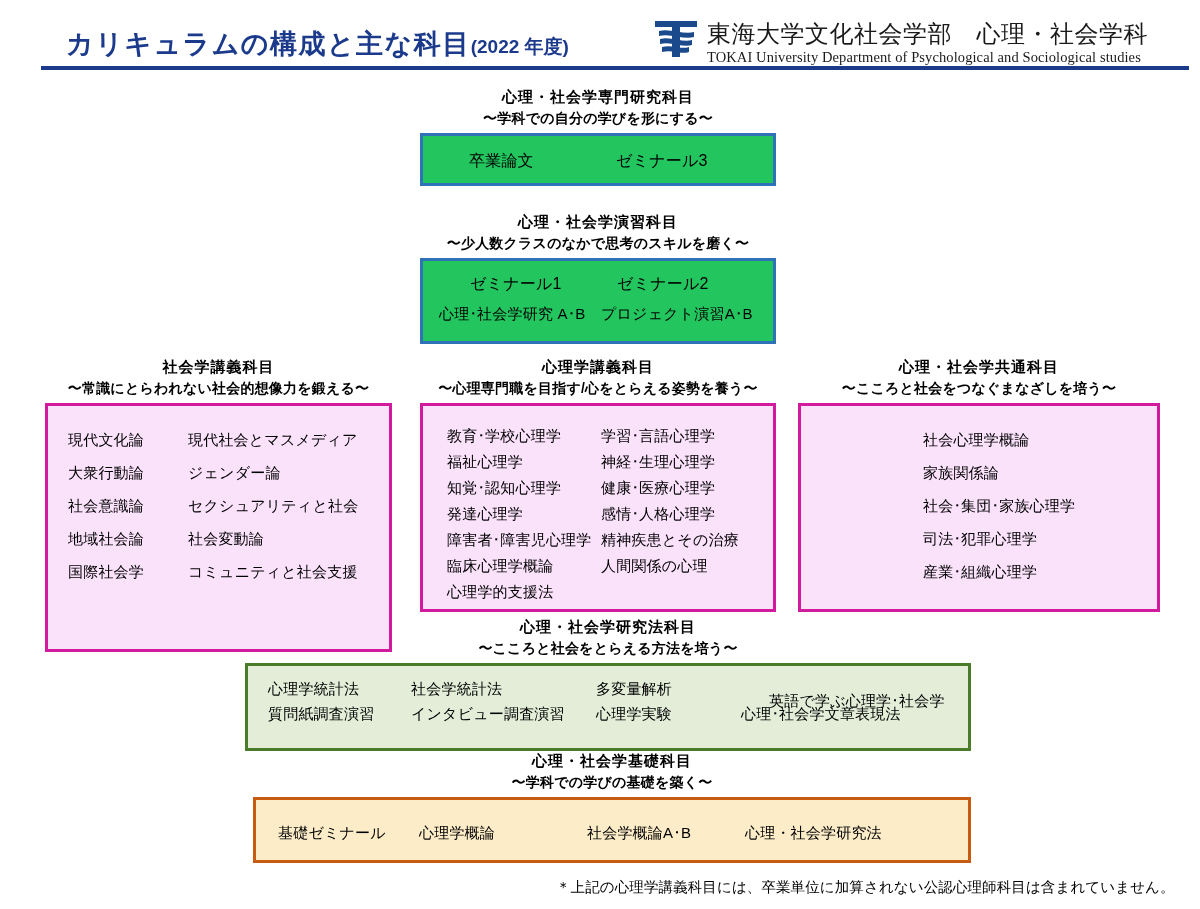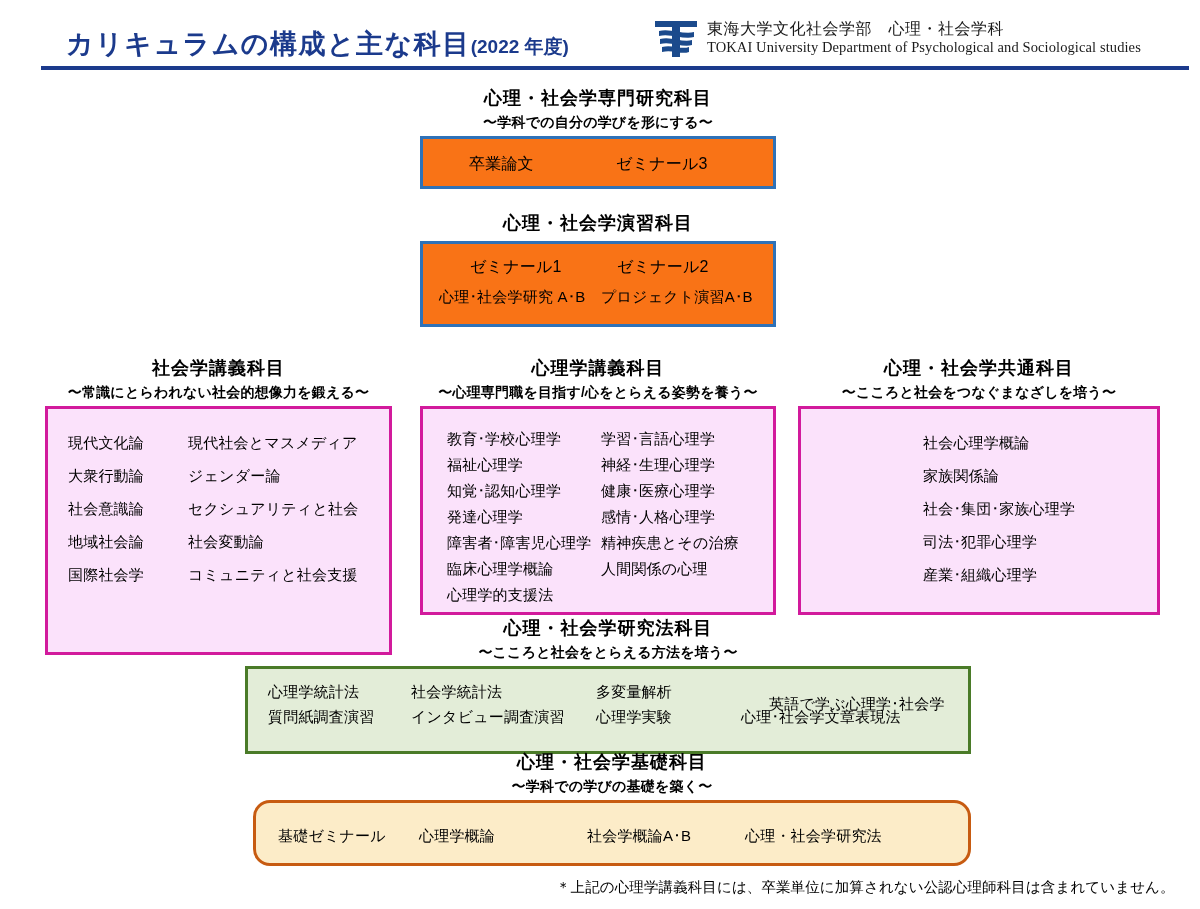--- a/index.html
+++ b/index.html
@@ -52,21 +52,21 @@
   }
   #brand-logo {
     width: 44px;
     height: 42px;
     margin-right: 9px;
     flex: none;
   }
   #brand-text { padding-top: 2px; }
   #brand-jp {
     color: #1a1a1a;
-    font-size: 16px;
+    font-size: 24px;
     font-weight: normal;
     letter-spacing: 0.5px;
     white-space: nowrap;
     line-height: 1.15;
   }
   #brand-en {
     font-family: "Liberation Serif", "DejaVu Serif", serif;
     color: #1a1a1a;
     font-size: 14.5px;
     letter-spacing: 0.1px;
@@ -82,21 +82,21 @@
     height: 4px;
     background: #1b3a8c;
   }
 
   
   .section { position: absolute; }
 
   .sec-title {
     text-align: center;
     color: #000000;
-    font-size: 18px;
+    font-size: 15px;
     font-weight: bold;
     letter-spacing: 1px;
     white-space: nowrap;
     line-height: 1.2;
   }
   .sec-sub {
     text-align: center;
     color: #000000;
     font-size: 14px;
     font-weight: bold;
@@ -105,21 +105,21 @@
     margin-top: 4px;
     line-height: 1.2;
   }
 
   .box {
     position: relative;
     margin-top: 6px;
     border-style: solid;
   }
 
-  .box.blue   { background: #f97316; border-color: #2f72b8; border-width: 3px; padding-left: 24px; }
+  .box.blue   { background: #22c55e; border-color: #2f72b8; border-width: 3px; padding-left: 24px; }
   .box.pink   { background: #fbe2fb; border-color: #d21a9c; border-width: 3px; }
   .box.green  { background: #e3edd8; border-color: #4a7b28; border-width: 3px; }
   .box.orange { background: #fcecc8; border-color: #c75b11; border-width: 3px; }
 
   .course {
     position: absolute;
     color: #000000;
     font-size: 15.5px;
     letter-spacing: 0.2px;
     white-space: nowrap;
@@ -169,20 +169,21 @@
     <div class="sec-title">心理・社会学専門研究科目</div>
     <div class="sec-sub">〜学科での自分の学びを形にする〜</div>
     <div class="box blue" style="height:53px;">
       <span class="course c16" style="left:46px; top:15px;">卒業論文</span>
       <span class="course c16" style="left:193px; top:15px;">ゼミナール3</span>
     </div>
   </div>
 
   <div class="section" style="left:420px; top:213px; width:356px;">
     <div class="sec-title">心理・社会学演習科目</div>
+    <div class="sec-sub">〜少人数クラスのなかで思考のスキルを磨く〜</div>
     <div class="box blue" style="height:86px;">
       <span class="course c16" style="left:47px; top:13px;">ゼミナール1</span>
       <span class="course c16" style="left:194px; top:13px;">ゼミナール2</span>
       <span class="course c15" style="left:16px; top:44px;">心理･社会学研究 A･B</span>
       <span class="course c15" style="left:178px; top:44px;">プロジェクト演習A･B</span>
     </div>
   </div>
 
   <div class="section" style="left:45px; top:358px; width:347px;">
     <div class="sec-title">社会学講義科目</div>
@@ -247,21 +248,21 @@
       <span class="course c15" style="left:20px; top:39px;">質問紙調査演習</span>
       <span class="course c15" style="left:163px; top:39px;">インタビュー調査演習</span>
       <span class="course c15" style="left:348px; top:39px;">心理学実験</span>
       <span class="course c15" style="left:493px; top:39px;">心理･社会学文章表現法</span>
     </div>
   </div>
 
   <div class="section" style="left:253px; top:752px; width:718px;">
     <div class="sec-title">心理・社会学基礎科目</div>
     <div class="sec-sub">〜学科での学びの基礎を築く〜</div>
-    <div class="box orange" style="height:66px;border-radius:17px;">
+    <div class="box orange" style="height:66px;">
       <span class="course c15" style="left:22px; top:24px;">基礎ゼミナール</span>
       <span class="course c15" style="left:163px; top:24px;">心理学概論</span>
       <span class="course c15" style="left:331px; top:24px;">社会学概論A･B</span>
       <span class="course c15" style="left:489px; top:24px;">心理・社会学研究法</span>
     </div>
   </div>
 
   <div id="footnote">＊上記の心理学講義科目には、卒業単位に加算されない公認心理師科目は含まれていません。</div>
 
 </div>

